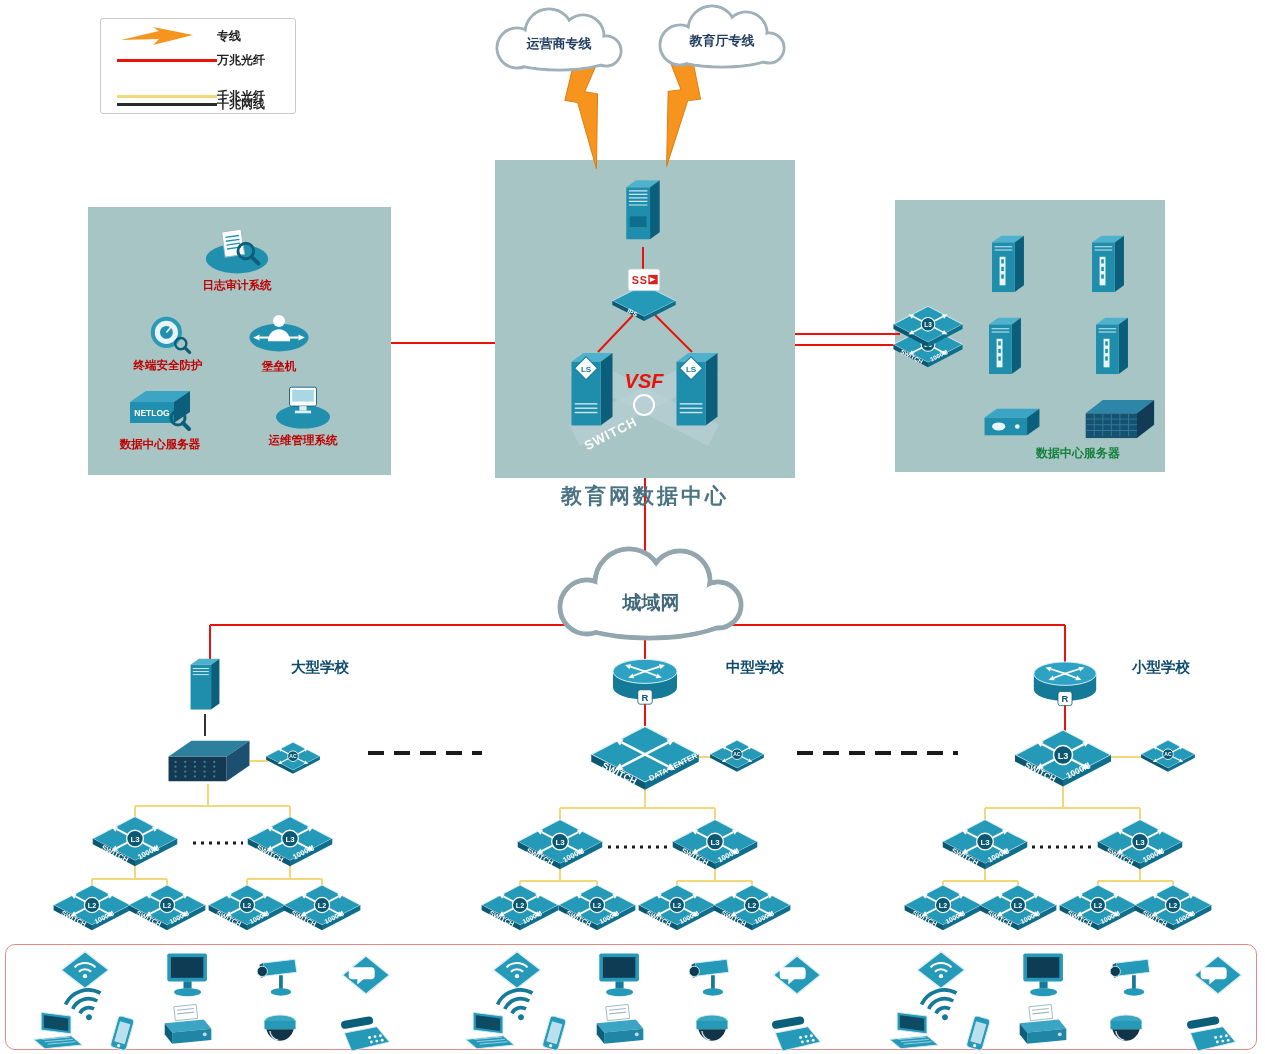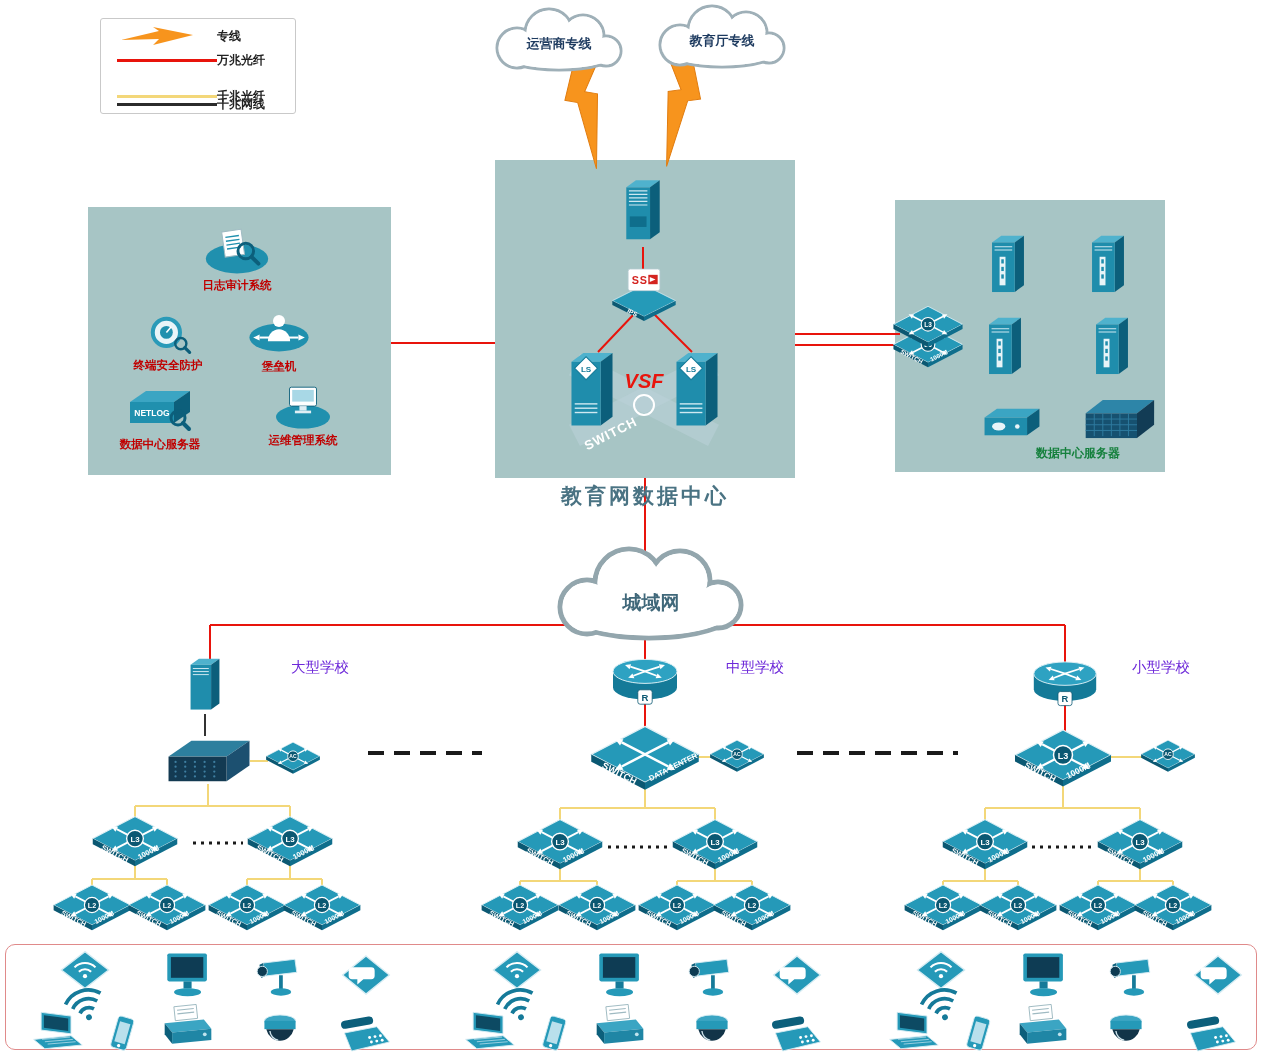--- a/index.html
+++ b/index.html
@@ -7,21 +7,21 @@
 .stage{position:relative;width:1265px;height:1054px;background:#fff;overflow:hidden}
 .region{position:absolute;background:#a7c5c5;z-index:0}
 #wires{position:absolute;left:0;top:0;z-index:1}
 .bolt{position:absolute;z-index:3}
 .cloud{position:absolute;z-index:4}
 #nodes{position:absolute;left:0;top:0;width:100%;height:100%;z-index:4}
 .node{position:absolute;transform:translate(-50%,-50%)}
 .node svg{display:block}
 .cap{position:absolute;top:100%;left:50%;transform:translate(-50%,1px);white-space:nowrap;color:#c00000;font-weight:bold;font-size:11.5px}
 .lbl{position:absolute;transform:translate(-50%,-50%);white-space:nowrap;z-index:5}
-.school-lbl{color:#6d28d9;font-weight:normal;font-size:14.5px}
+.school-lbl{color:#0c4a6e;font-weight:bold;font-size:14.5px}
 .dc-title{color:#4a7383;font-size:21px;font-weight:bold;letter-spacing:3px}
 .servers-lbl{color:#15803d;font-weight:bold;font-size:12px}
 .terminal-box{position:absolute;background:#fff;border:1.5px solid #e08a8a;border-radius:10px;z-index:0}
 .legend{position:absolute;left:100px;top:18px;width:196px;height:96px;background:#fff;border:1px solid #c9c9c9;border-radius:3px;z-index:6}
 .legend-row{position:absolute;display:flex;align-items:center;height:18px}
 .legend-line{width:100px;height:0;border-top:3px solid #000}
 .legend-lbl{font-size:12px;color:#222;font-weight:bold;white-space:nowrap}
 .vsf{position:absolute;left:644px;top:400px;width:0;height:0;z-index:2}
 .vsf .bar{position:absolute;left:-78px;top:-12px;width:156px;height:24px;background:rgba(188,210,216,.55)}
 .vsf .b1{transform:rotate(27deg)}.vsf .b2{transform:rotate(-27deg)}

